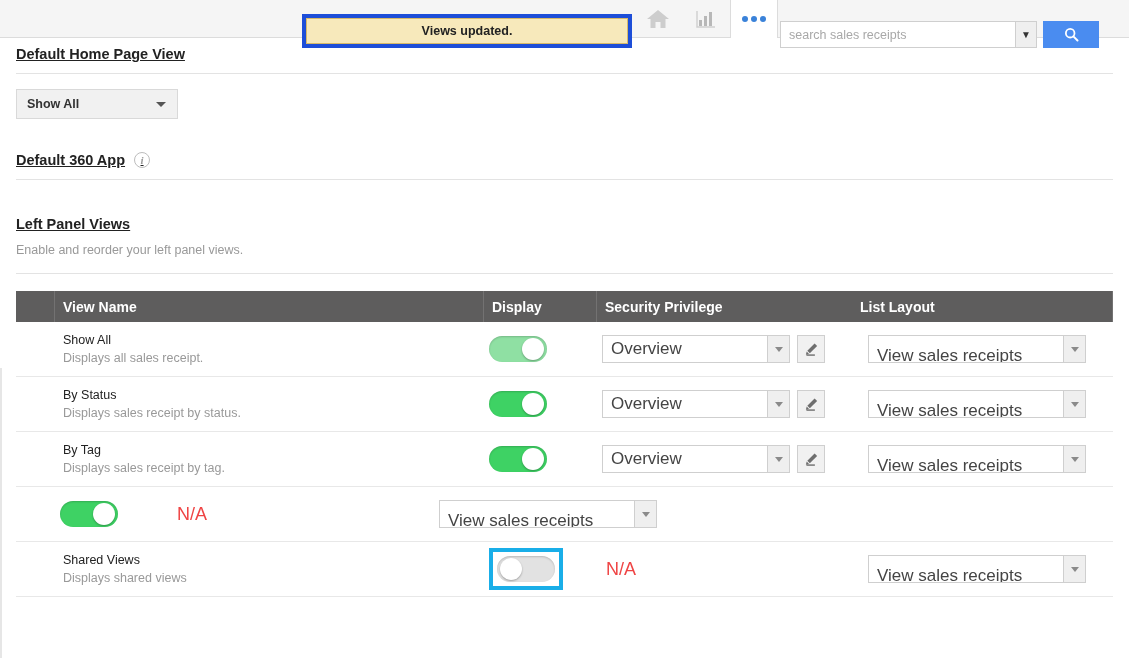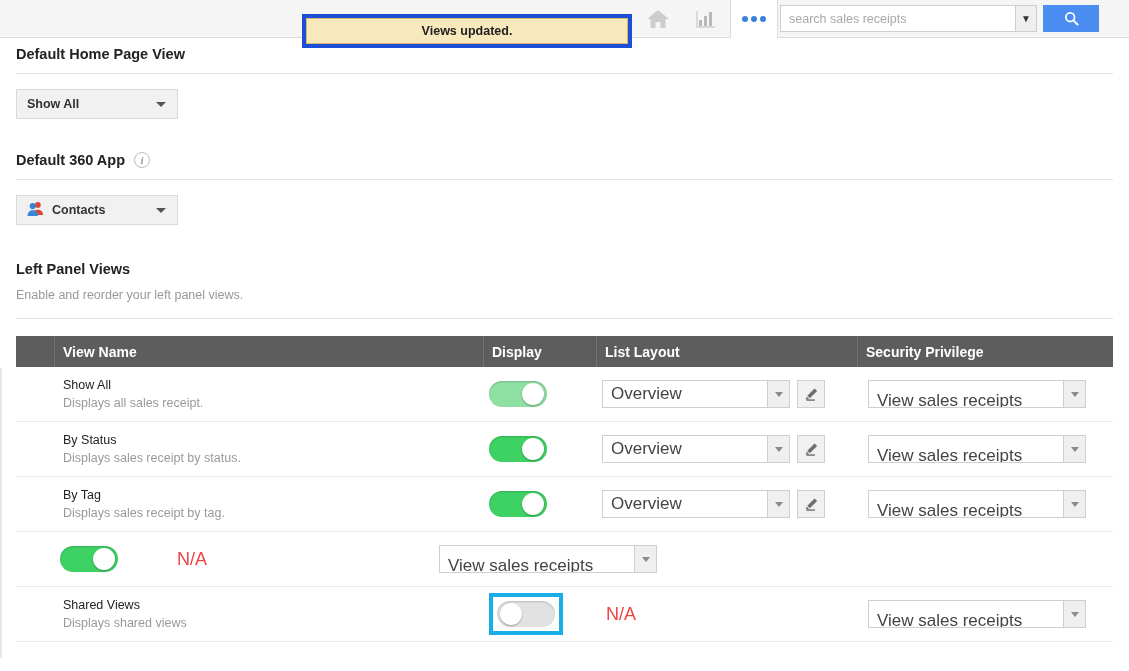--- a/index.html
+++ b/index.html
@@ -34,21 +34,21 @@
     height: 38px;
   }
   .dots-glyph { display: flex; gap: 3px; }
   .dots-glyph i {
     width: 6px; height: 6px; border-radius: 50%;
     background: #3a82d9; display: block;
   }
 
   
   .searchwrap {
-    position: absolute; left: 780px; top: 5px;
+    position: absolute; left: 780px; top: 21px;
     display: flex; align-items: stretch; height: 27px;
   }
   .search-input {
     width: 235px; height: 27px;
     border: 1px solid #cfcfcf;
     border-right: none;
     background: #fff;
     font-size: 12.5px; color: #555;
     padding: 0 8px;
     font-family: "Liberation Sans", sans-serif;
@@ -79,21 +79,21 @@
     box-shadow: inset 0 0 0 1px #d6b96a;
     display: flex; align-items: center; justify-content: center;
     font-size: 12.5px; font-weight: bold; color: #222;
   }
 
   
   .page { position: absolute; left: 0; top: 38px; width: 1129px; }
   .section-title {
     margin: 0; padding: 0 0 0 16px;
     font-size: 14.5px; font-weight: bold; color: #222;
-    display: flex; align-items: center;
+    display: flex; align-items: center; text-decoration: underline;
   }
   .info-badge {
     display: inline-flex; align-items: center; justify-content: center;
     width: 16px; height: 16px; border-radius: 50%;
     border: 1px solid #bdbdbd; color: #9a9a9a;
     font-size: 11px; font-style: italic; font-family: "Liberation Serif", serif;
     margin-left: 9px; background: #fff;
   }
   .rule {
     height: 1px; background: #e3e3e3;
@@ -272,48 +272,34 @@
       <span class="caret"></span>
     </div>
   </div>
 
   <h2 class="section-title" style="margin-top:33px;">
     <span>Default 360 App</span>
     <span class="info-badge">i</span>
   </h2>
   <div class="rule"></div>
 
-  <div style="padding:15px 0 0 16px;">
-    <div class="dd-button">
-      <span class="contacts-icon">
-        <svg width="17" height="15" viewBox="0 0 18 16" aria-hidden="true">
-          <circle cx="11.5" cy="4.2" r="3.1" fill="#d6483b"></circle>
-          <path d="M6 15 C6 11.2 8.4 9.3 11.5 9.3 C14.6 9.3 17 11.2 17 15 Z" fill="#d6483b"></path>
-          <circle cx="6" cy="5.4" r="3.3" fill="#3a86d6"></circle>
-          <path d="M0.5 16 C0.5 11.9 3 9.9 6 9.9 C9 9.9 11.5 11.9 11.5 16 Z" fill="#3a86d6"></path>
-        </svg>
-      </span>
-      <span>Contacts</span>
-      <span class="caret"></span>
-    </div>
-  </div>
 
   <h2 class="section-title" style="margin-top:36px;">
     <span>Left Panel Views</span>
   </h2>
   <div class="sub-text" style="margin-top:11px;">Enable and reorder your left panel views.</div>
   <div class="rule" style="margin-top:16px;"></div>
 
   <div class="tbl" style="margin-top:17px;">
     <div class="tbl-head">
       <div class="th c0"></div>
       <div class="th c1">View Name</div>
       <div class="th c2">Display</div>
+      <div class="th c4">Security Privilege</div>
       <div class="th c3">List Layout</div>
-      <div class="th c4">Security Privilege</div>
     </div>
     <div id="tbody">
         <div class="trow">
           <div class="td c0"></div>
           <div class="td c1">
             <div class="view-name">Show All</div>
             <div class="view-desc">Displays all sales receipt.</div>
           </div>
           <div class="td c2">
             <div class="toggle on muted">

